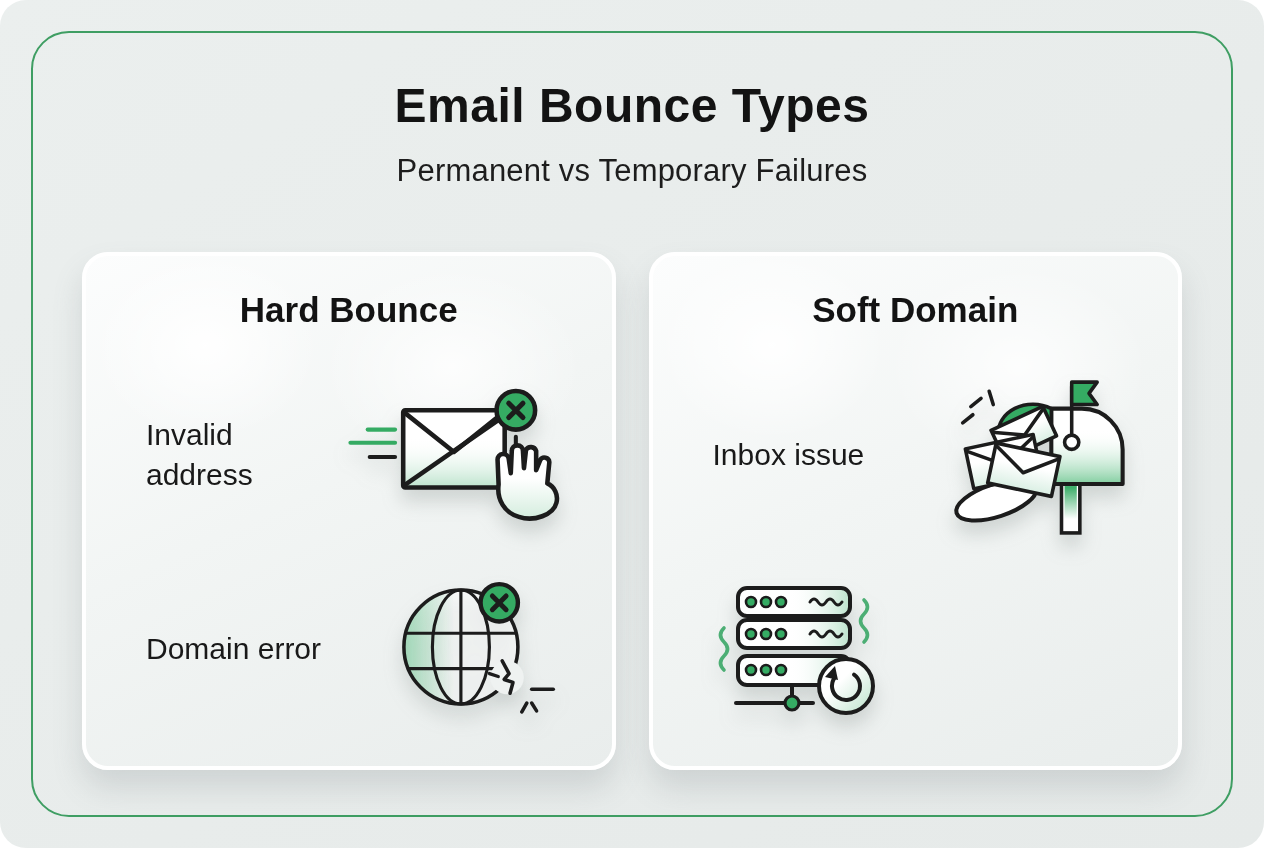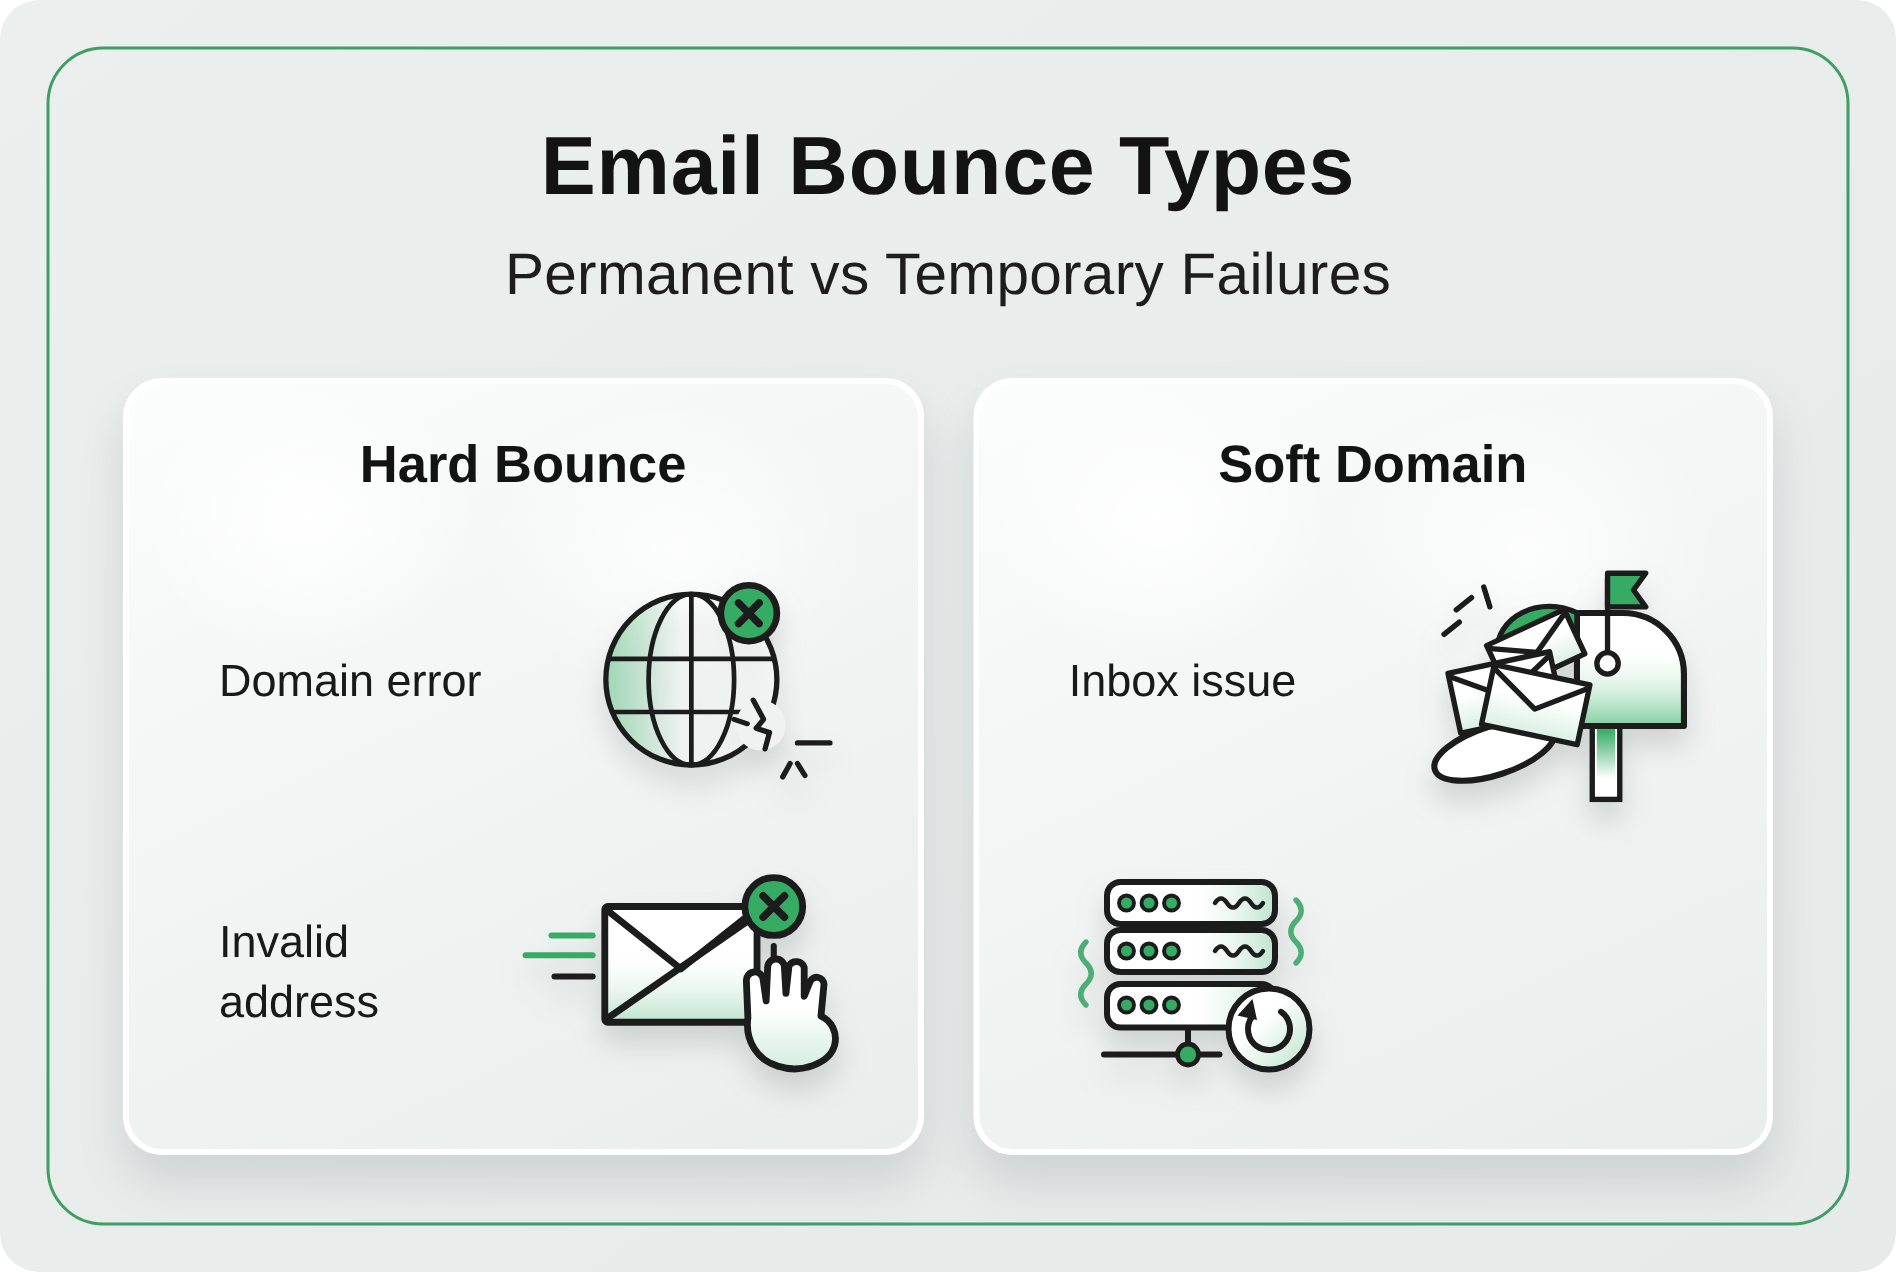--- a/index.html
+++ b/index.html
@@ -15,24 +15,24 @@
     border-radius:26px; overflow:hidden;
   }
   .frame {
     position:absolute; inset:31px;
     border:2px solid #3f9e63;
     border-radius:38px;
     pointer-events:none;
   }
   .header { position:absolute; top:78px; left:0; right:0; text-align:center; }
   .title {
-    margin:0; font-size:55px; font-weight:700; color:#131313; letter-spacing:.5px;
+    margin:0; font-size:48px; font-weight:700; color:#131313; letter-spacing:.5px;
   }
   .subtitle {
-    margin:20px 0 0; font-size:39px; font-weight:500; color:#1d1d1d; letter-spacing:.2px;
+    margin:20px 0 0; font-size:31px; font-weight:500; color:#1d1d1d; letter-spacing:.2px;
   }
   .cards {
     position:absolute; top:252px; left:82px; right:82px; bottom:78px;
     display:flex; gap:33px;
   }
   .card {
     position:relative; flex:1;
     background:linear-gradient(155deg,#fcfdfd 0%, #f2f5f4 45%, #e9edec 100%);
     border:4px solid #ffffff;
     border-radius:26px;
@@ -79,56 +79,20 @@
     <div class="subtitle">Permanent vs Temporary Failures</div>
   </header>
 
   <section class="cards">
 
     <article class="card">
       <h2 class="card-title">Hard Bounce</h2>
       <div class="rows">
 
         <div class="row">
-          <div class="item-label">Domain error</div>
-          <div class="icon">
-            <svg width="172" height="146" viewBox="0 0 175 148" fill="none">
-              <defs>
-                <linearGradient id="g-globe" x1="0" y1="0" x2="1" y2="0">
-                  <stop offset="0" stop-color="#8fd0aa" stop-opacity="0.85"></stop>
-                  <stop offset="1" stop-color="#8fd0aa" stop-opacity="0"></stop>
-                </linearGradient>
-                <clipPath id="clip-globe">
-                    <circle cx="64" cy="72" r="57"></circle>
-                  </clipPath>
-              </defs>
-              <circle cx="64" cy="72" r="58" fill="#ffffff" fill-opacity=".55"></circle>
-              <g clip-path="url(#clip-globe)">
-                <rect x="5" y="13" width="52" height="120" fill="url(#g-globe)"></rect>
-              </g>
-              <circle cx="64" cy="72" r="58" fill="none" stroke="#1c1c1c" stroke-width="3.6"></circle>
-              <ellipse cx="64" cy="72" rx="29" ry="58" fill="none" stroke="#1c1c1c" stroke-width="3.2"></ellipse>
-              <line x1="64" y1="14" x2="64" y2="130" stroke="#1c1c1c" stroke-width="3.2"></line>
-              <line x1="8" y1="58" x2="120" y2="58" stroke="#1c1c1c" stroke-width="3.2"></line>
-              <line x1="10" y1="94" x2="118" y2="94" stroke="#1c1c1c" stroke-width="3.2"></line>
-
-              <circle cx="111" cy="103" r="17" fill="#eff2f1"></circle>
-              <path d="M93,99 L102,102" stroke="#1c1c1c" stroke-width="3.4" stroke-linecap="round"></path>
-              <path d="M106,86 L113,99 L108,105 L117,108 L114,119" fill="none" stroke="#1c1c1c" stroke-width="3.6" stroke-linecap="round" stroke-linejoin="round"></path>
-              <line x1="136" y1="115" x2="158" y2="115" stroke="#1c1c1c" stroke-width="3.6" stroke-linecap="round"></line>
-              <line x1="126" y1="138" x2="131" y2="129" stroke="#1c1c1c" stroke-width="3.6" stroke-linecap="round"></line>
-              <line x1="136" y1="129" x2="141" y2="137" stroke="#1c1c1c" stroke-width="3.6" stroke-linecap="round"></line>
-
-              <circle cx="103" cy="27" r="19" fill="#35ab63" stroke="#1c1c1c" stroke-width="4.5"></circle>
-              <path d="M96,20 L110,34 M110,20 L96,34" stroke="#1c1c1c" stroke-width="5" stroke-linecap="round"></path>
-            </svg>
-          </div>
-        </div>
-
-        <div class="row">
           <div class="item-label">Invalid address</div>
           <div class="icon">
             <svg width="224" height="137" viewBox="0 0 220 135" fill="none">
               <defs>
                 <linearGradient id="g-env" x1="0" y1="0" x2="0" y2="1">
                   <stop offset="0.35" stop-color="#ffffff" stop-opacity="0"></stop>
                   <stop offset="1" stop-color="#8fd0aa" stop-opacity="0.6"></stop>
                 </linearGradient>
                 <linearGradient id="g-hand" x1="0" y1="0" x2="0" y2="1">
                   <stop offset="0.45" stop-color="#ffffff"></stop>
@@ -153,20 +117,56 @@
                        C204,126 185,133 170,128
                        C156,124 148,111 150,96 Z" fill="url(#g-hand)" stroke="#1c1c1c" stroke-width="4.5" stroke-linejoin="round" stroke-linecap="round"></path>
 
               <line x1="167" y1="49" x2="167" y2="56" stroke="#1c1c1c" stroke-width="4" stroke-linecap="round"></line>
               <circle cx="167" cy="23" r="19" fill="#35ab63" stroke="#1c1c1c" stroke-width="4.5"></circle>
               <path d="M160,16 L174,30 M174,16 L160,30" stroke="#1c1c1c" stroke-width="5" stroke-linecap="round"></path>
             </svg>
           </div>
         </div>
 
+        <div class="row">
+          <div class="item-label">Domain error</div>
+          <div class="icon">
+            <svg width="172" height="146" viewBox="0 0 175 148" fill="none">
+              <defs>
+                <linearGradient id="g-globe" x1="0" y1="0" x2="1" y2="0">
+                  <stop offset="0" stop-color="#8fd0aa" stop-opacity="0.85"></stop>
+                  <stop offset="1" stop-color="#8fd0aa" stop-opacity="0"></stop>
+                </linearGradient>
+                <clipPath id="clip-globe">
+                    <circle cx="64" cy="72" r="57"></circle>
+                  </clipPath>
+              </defs>
+              <circle cx="64" cy="72" r="58" fill="#ffffff" fill-opacity=".55"></circle>
+              <g clip-path="url(#clip-globe)">
+                <rect x="5" y="13" width="52" height="120" fill="url(#g-globe)"></rect>
+              </g>
+              <circle cx="64" cy="72" r="58" fill="none" stroke="#1c1c1c" stroke-width="3.6"></circle>
+              <ellipse cx="64" cy="72" rx="29" ry="58" fill="none" stroke="#1c1c1c" stroke-width="3.2"></ellipse>
+              <line x1="64" y1="14" x2="64" y2="130" stroke="#1c1c1c" stroke-width="3.2"></line>
+              <line x1="8" y1="58" x2="120" y2="58" stroke="#1c1c1c" stroke-width="3.2"></line>
+              <line x1="10" y1="94" x2="118" y2="94" stroke="#1c1c1c" stroke-width="3.2"></line>
+
+              <circle cx="111" cy="103" r="17" fill="#eff2f1"></circle>
+              <path d="M93,99 L102,102" stroke="#1c1c1c" stroke-width="3.4" stroke-linecap="round"></path>
+              <path d="M106,86 L113,99 L108,105 L117,108 L114,119" fill="none" stroke="#1c1c1c" stroke-width="3.6" stroke-linecap="round" stroke-linejoin="round"></path>
+              <line x1="136" y1="115" x2="158" y2="115" stroke="#1c1c1c" stroke-width="3.6" stroke-linecap="round"></line>
+              <line x1="126" y1="138" x2="131" y2="129" stroke="#1c1c1c" stroke-width="3.6" stroke-linecap="round"></line>
+              <line x1="136" y1="129" x2="141" y2="137" stroke="#1c1c1c" stroke-width="3.6" stroke-linecap="round"></line>
+
+              <circle cx="103" cy="27" r="19" fill="#35ab63" stroke="#1c1c1c" stroke-width="4.5"></circle>
+              <path d="M96,20 L110,34 M110,20 L96,34" stroke="#1c1c1c" stroke-width="5" stroke-linecap="round"></path>
+            </svg>
+          </div>
+        </div>
+
       </div>
     </article>
 
     <article class="card">
       <h2 class="card-title">Soft Domain</h2>
       <div class="rows">
 
         <div class="row">
           <div class="item-label">Inbox issue</div>
           <div class="icon">

